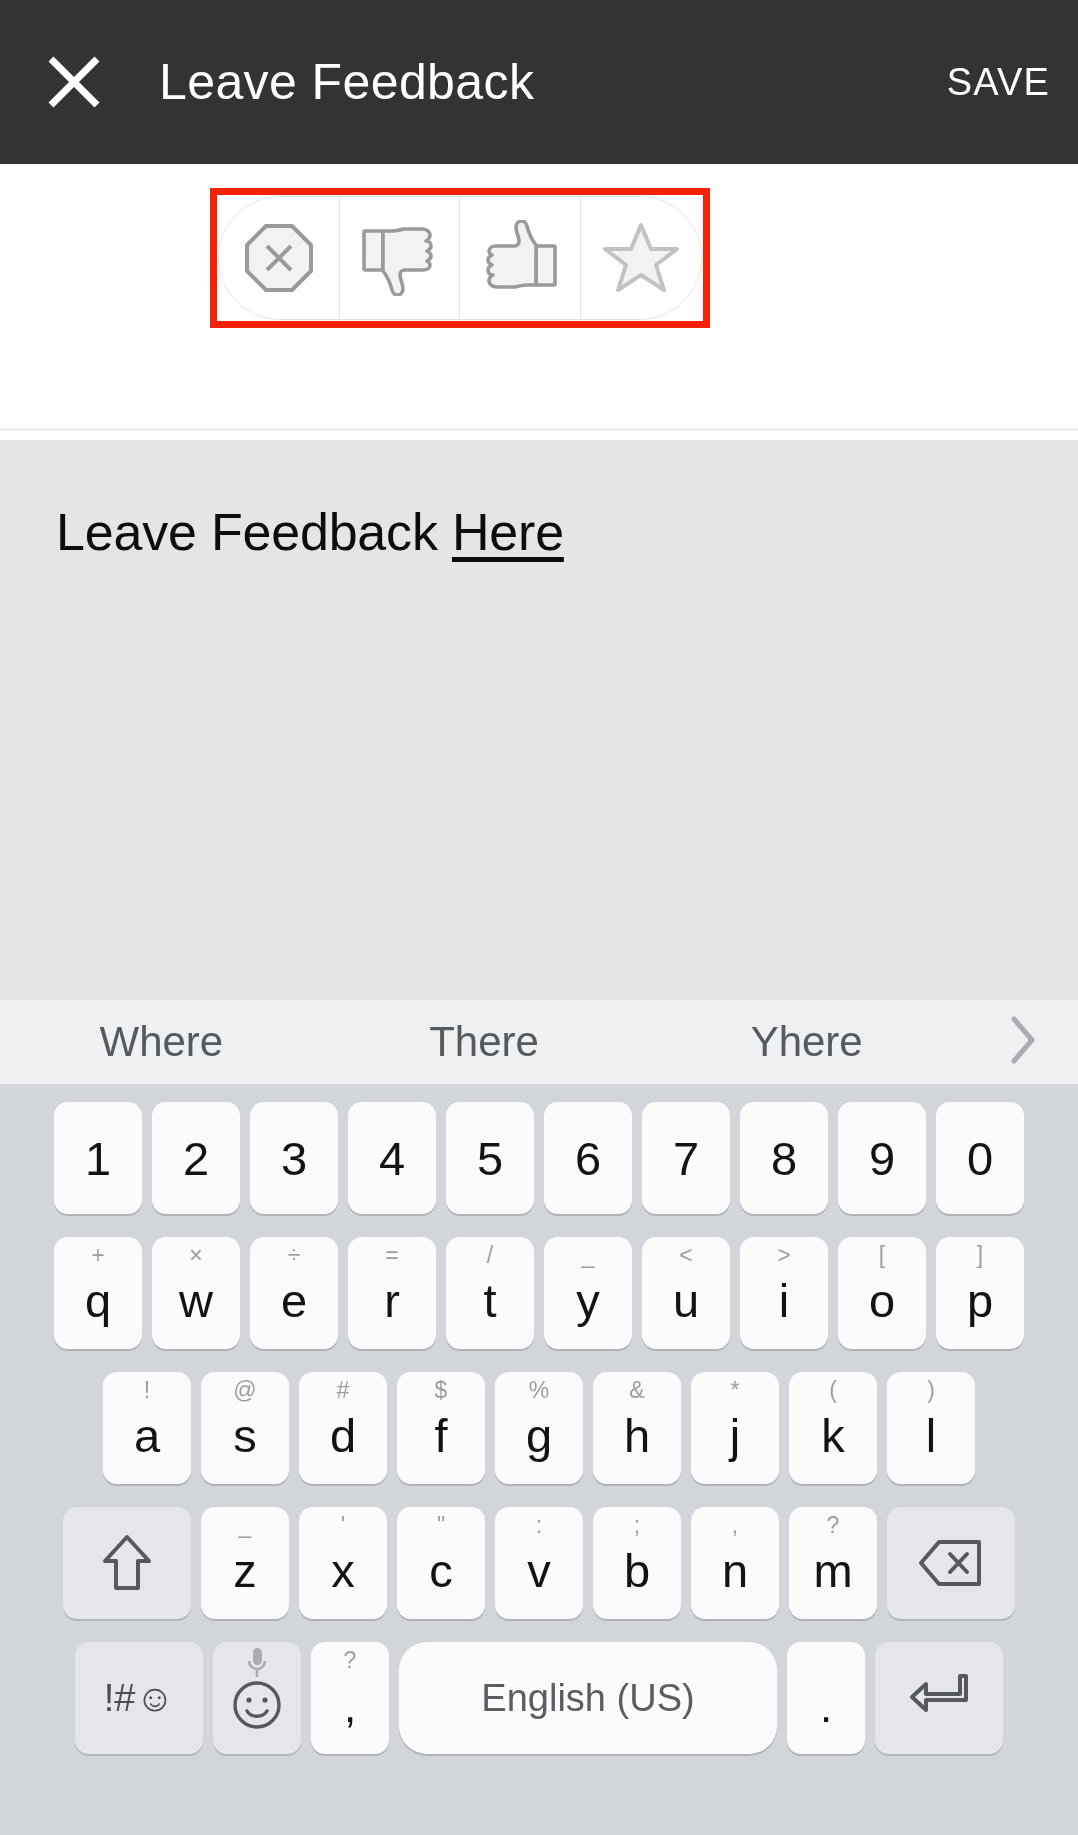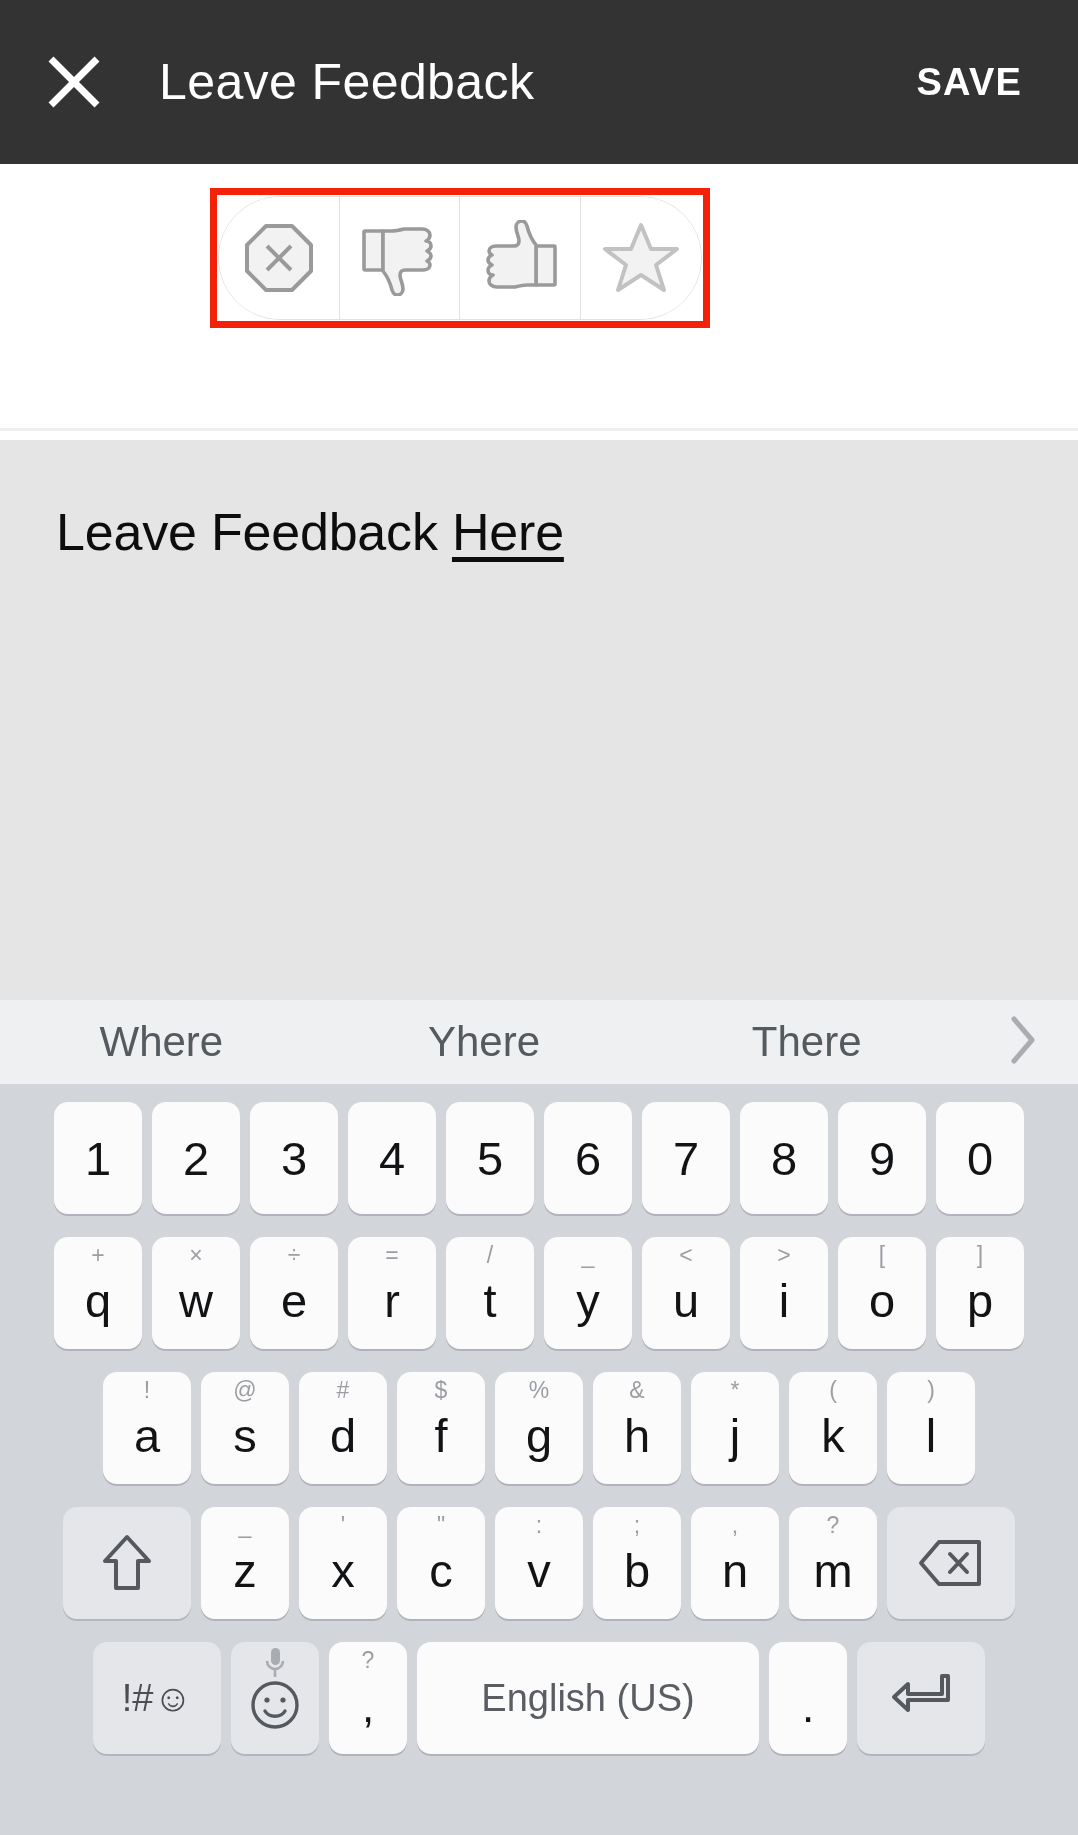--- a/index.html
+++ b/index.html
@@ -22,22 +22,22 @@
     display: flex; align-items: center; justify-content: center;
     flex: 0 0 auto; margin-left: 22px;
   }
   .close-btn svg { display: block; }
   .appbar-title {
     color: #ffffff; font-size: 50px; font-weight: 400;
     letter-spacing: 0.4px; margin-left: 33px; flex: 1 1 auto;
     white-space: nowrap;
   }
   .save-btn {
-    color: #ffffff; font-size: 38px; font-weight: 700;
-    letter-spacing: 1.2px; margin-right: 56px; white-space: nowrap;
+    color: #ffffff; font-size: 38px; font-weight: 400;
+    letter-spacing: 1.2px; margin-right: 28px; white-space: nowrap;
   }
 
   
   .rating-wrap {
     position: absolute; left: 0; top: 164px; width: 1078px; height: 266px;
     background: #ffffff;
   }
   .rating-highlight {
     position: absolute; left: 210px; top: 24px;
     width: 500px; height: 140px;
@@ -130,21 +130,21 @@
   .key.fn svg { display: block; }
 
   .k-num  { width: 88px; }
   .k-let  { width: 88px; }
   .k-home { width: 88px; }
   .k-shift{ width: 128px; }
   .k-back { width: 128px; }
   .k-sym  { width: 128px; }
   .k-emoji{ width: 88px; }
   .k-comma{ width: 78px; }
-  .k-space{ width: 342px; }
+  .k-space{ width: 378px; border-radius: 28px; }
   .k-period{ width: 78px; }
   .k-enter{ width: 128px; }
   .k-space .main { font-size: 38px; color: #5a5e63; margin-top: 0; }
   .k-comma .main, .k-period .main { font-size: 44px; margin-top: 18px; }
   .k-emoji .mic {
     position: absolute; top: 4px; left: 50%; transform: translateX(-50%);
   }
 </style>
 </head>
 <body>
@@ -220,22 +220,22 @@
   <div class="section-divider"></div>
 
   <div class="editor">
     <div class="editor-line"><span>Leave Feedback </span><span class="composing">Here</span></div>
   </div>
 
   <div class="keyboard">
 
     <div class="suggestions">
       <div class="sugg">Where</div>
+      <div class="sugg">There</div>
       <div class="sugg">Yhere</div>
-      <div class="sugg">There</div>
       <div class="sugg-arrow">
         <span>
           <svg width="30" height="52" viewBox="0 0 30 52">
             <path d="M6 5 L24 26 L6 47" stroke="#a9acb1" stroke-width="5" fill="none" stroke-linecap="round" stroke-linejoin="round"></path>
           </svg>
         </span>
       </div>
     </div>
 
     <div class="kb-rows">

